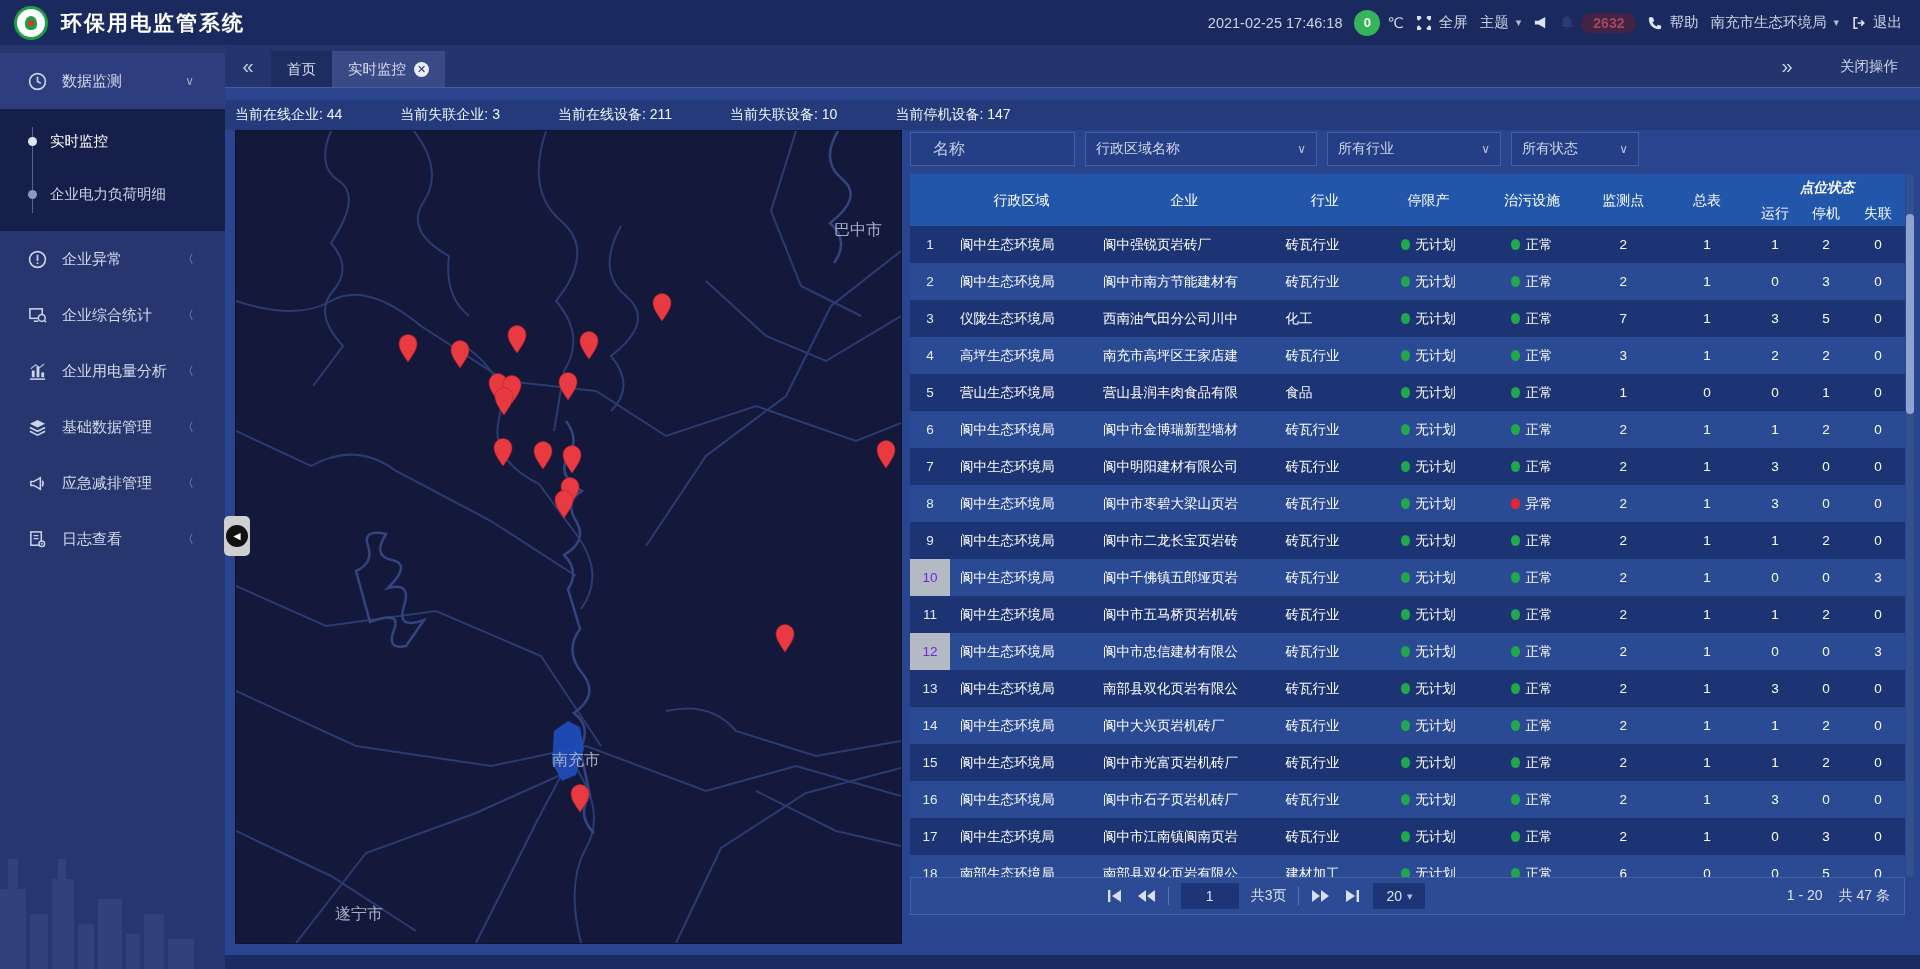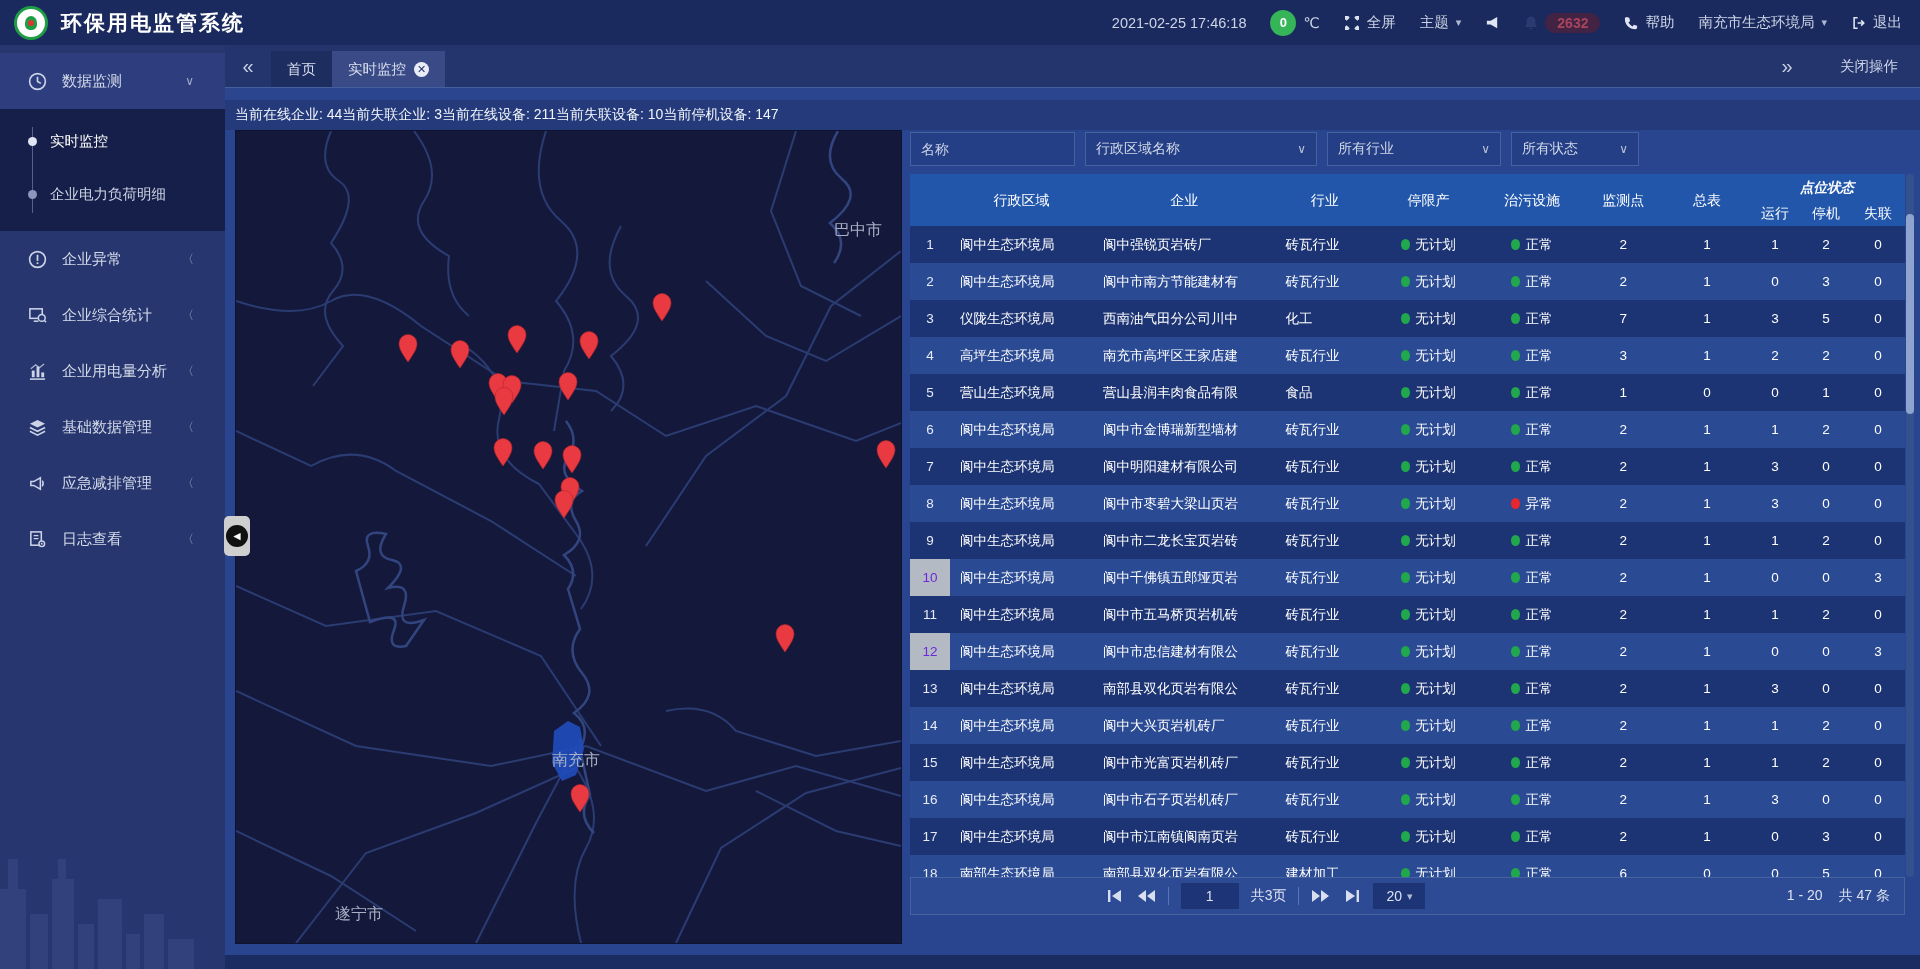--- a/index.html
+++ b/index.html
@@ -7,21 +7,21 @@
     font-family:"Liberation Sans","DejaVu Sans",sans-serif; }
   body { background:#2a458f; color:#fff; }
 
   
   .hdr { height:45px; background:#1b2a5e; display:flex; align-items:center; padding:0 18px 0 14px; }
   .logo { width:34px; height:34px; border-radius:50%; background:#fff; border:3px solid #1f9d44;
           display:flex; align-items:center; justify-content:center; position:relative; }
   .logo .core { width:12px; height:14px; background:#1f9d44; border-radius:50% 50% 40% 40%; position:relative; }
   .logo .core:after { content:""; position:absolute; left:3px; top:4px; width:6px; height:6px; background:#d33; border-radius:50%; }
   .hdr-title { font-size:21px; font-weight:bold; letter-spacing:2px; margin-left:13px; }
-  .hdr-right { margin-left:auto; display:flex; align-items:center; gap:24px; font-size:14.5px; color:#ccd4e6; }
+  .hdr-right { margin-left:auto; display:flex; align-items:center; gap:12px; font-size:14.5px; color:#ccd4e6; }
   .hdr-item { display:flex; align-items:center; gap:7px; cursor:pointer; white-space:nowrap; }
   .temp-pill { width:26px; height:26px; border-radius:50%; background:#35b558; color:#fff; font-size:13px;
                display:flex; align-items:center; justify-content:center; font-weight:bold; }
   .caret { font-size:11px; color:#aeb9d2; }
   .badge-pill { background:#472342; color:#b8485e; border-radius:10px; padding:2px 12px; font-size:14px; font-weight:bold; opacity:.9;}
   .hicon { display:inline-flex; }
   .hicon svg { display:block; }
 
   
   .app { display:flex; height:924px; }
@@ -46,21 +46,21 @@
 
   .tabbar { height:43px; background:#24346c; display:flex; align-items:stretch; border-bottom:1px solid #44609f; }
   .tab-scroll { width:46px; display:flex; align-items:center; justify-content:center; color:#c7cfe2; font-size:20px; cursor:pointer; }
   .tab { display:flex; align-items:center; gap:8px; padding:0 16px; font-size:14.5px; color:#d9dfee; cursor:pointer; background:#1e2d60; margin-top:6px; }
   .tab.active { background:#3a4a86; }
   .tab .tclose { width:15px; height:15px; border-radius:50%; background:#e8ecf5; color:#24346c; font-size:11px; line-height:15px;
                  text-align:center; font-weight:bold; }
   .tab-right { margin-left:auto; display:flex; align-items:center; gap:30px; padding-right:22px; color:#cdd5e8; font-size:14.5px; }
 
   .gapstrip { height:12px; background:#2b468f; }
-  .stats { height:30px; background:#243a7a; display:flex; align-items:center; padding-left:10px; font-size:14px; color:#f2f5fb; }
+  .stats { height:30px; background:#243a7a; display:flex; align-items:center; gap:58px; padding-left:10px; font-size:14px; color:#f2f5fb; }
 
   .content { flex:1; display:flex; min-height:0; padding-left:10px; }
   .footer-strip { height:14px; background:#1b2c63; }
 
   
   .map-panel { width:667px; height:814px; flex:none; position:relative; background:#14193c; border:1px solid #0e1430; }
   .map-panel svg.map { display:block; }
   .collapse-handle { position:absolute; left:-12px; top:385px; width:26px; height:40px; background:#cfcfcf;
     border-radius:5px; display:flex; align-items:center; justify-content:center; cursor:pointer; z-index:5; }
   .collapse-handle .circ { width:22px; height:22px; border-radius:50%; background:#111; color:#fff; font-size:12px;
@@ -69,22 +69,22 @@
   
   .rpanel { flex:1; margin:0 15px 0 8px; display:flex; flex-direction:column; min-width:0; }
   .filters { display:flex; gap:10px; height:34px; margin-top:2px; }
   .fbox { background:#253f86; border:1px solid #46629e; height:34px; display:flex; align-items:center;
           padding:0 10px; font-size:14px; color:#cfd7e8; }
   .fbox .fcaret { margin-left:auto; color:#b9c4da; font-size:12px; }
   .f-name { width:165px; }
   .f-region { width:232px; }
   .f-industry { width:174px; }
   .f-status { width:128px; }
-  .fbox input { background:transparent; border:none; outline:none; color:#e5e5e5; font-size:14px; width:100%;
-                font-family:inherit; }
+  .fbox input { background:transparent; border:none; outline:none; color:#e5e5e5; font-size:16px; width:100%;
+                font-family:inherit;margin-left:12px; }
   .fbox input::placeholder { color:#c9d2e4; opacity:1; }
 
   .tablewrap { margin-top:8px; position:relative; }
   .tgrid { display:grid; grid-template-columns:40px 1.45fr 1.85fr 1fr 1.1fr 1fr .85fr .85fr 52px 50px 54px; }
   .thead { background:#2156ab; height:52px; font-size:14px; color:#fff; }
   .thead .hc { display:flex; align-items:center; }
   .hc.center { justify-content:center; }
   .hgroup { grid-column:9 / 12; display:flex; flex-direction:column; justify-content:flex-end; padding-bottom:4px; }
   .hgroup .glabel { font-style:italic; font-weight:bold; text-align:center; font-size:13.5px; padding-top:5px; }
   .hgroup .gsubs { display:grid; grid-template-columns:52px 50px 54px; margin-top:8px; }

